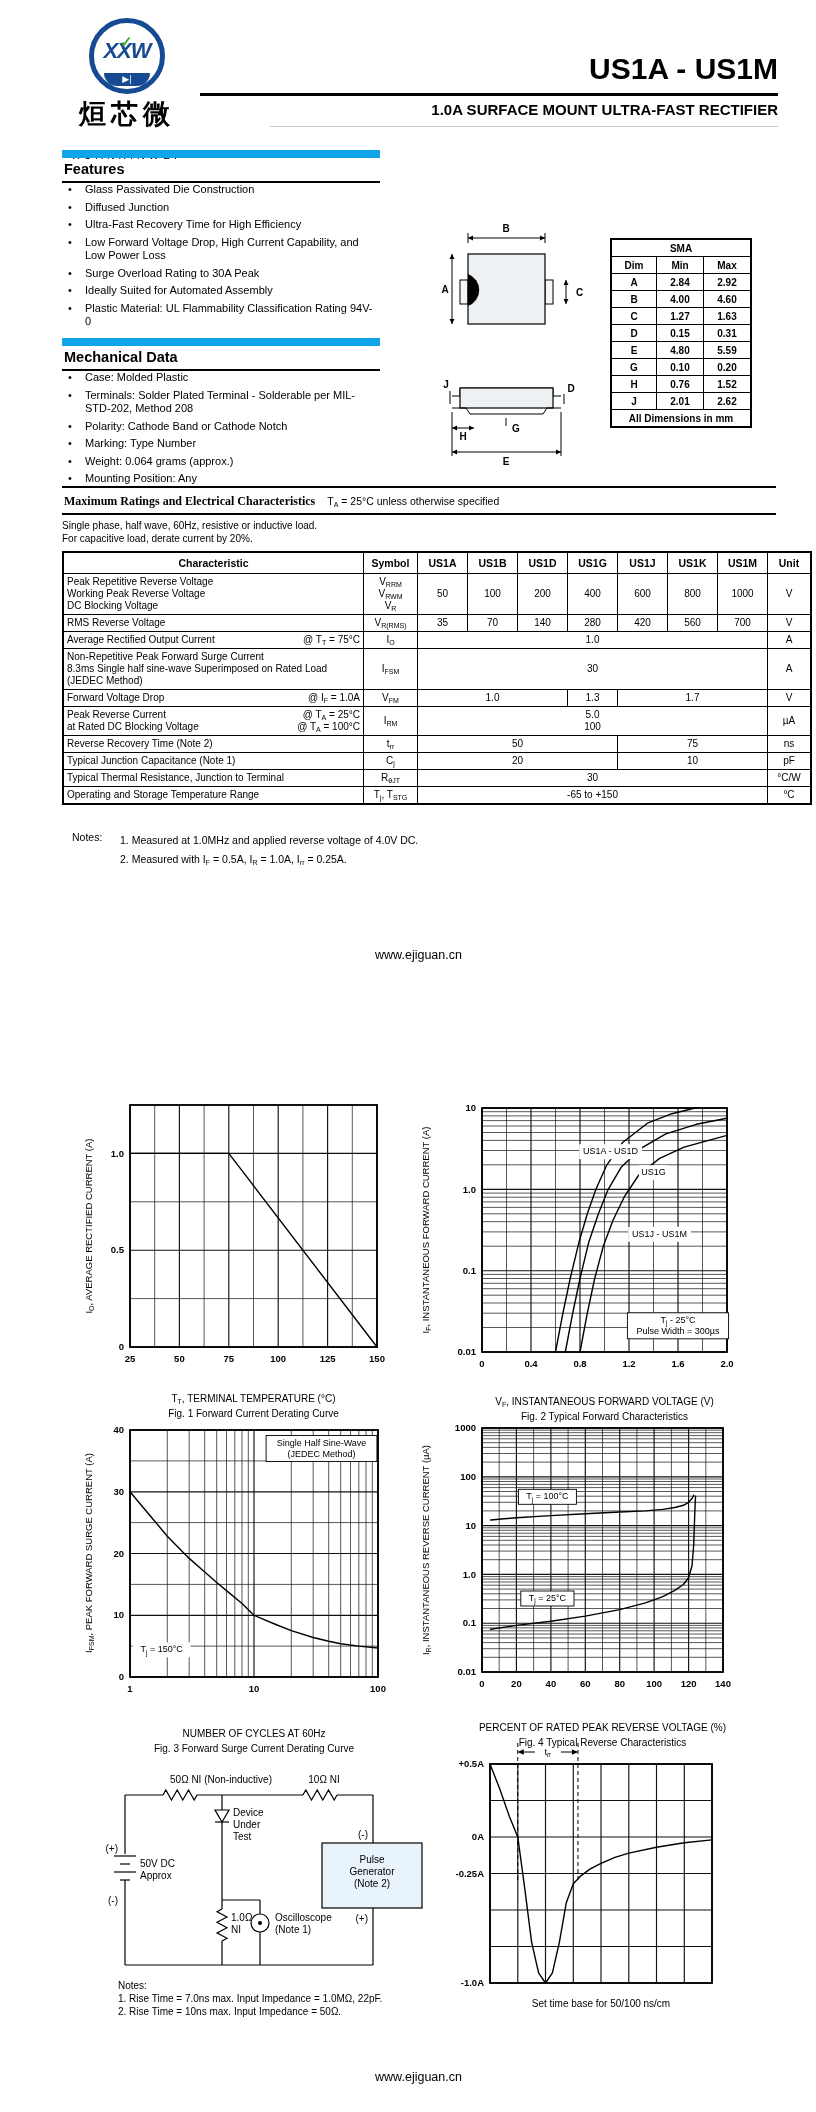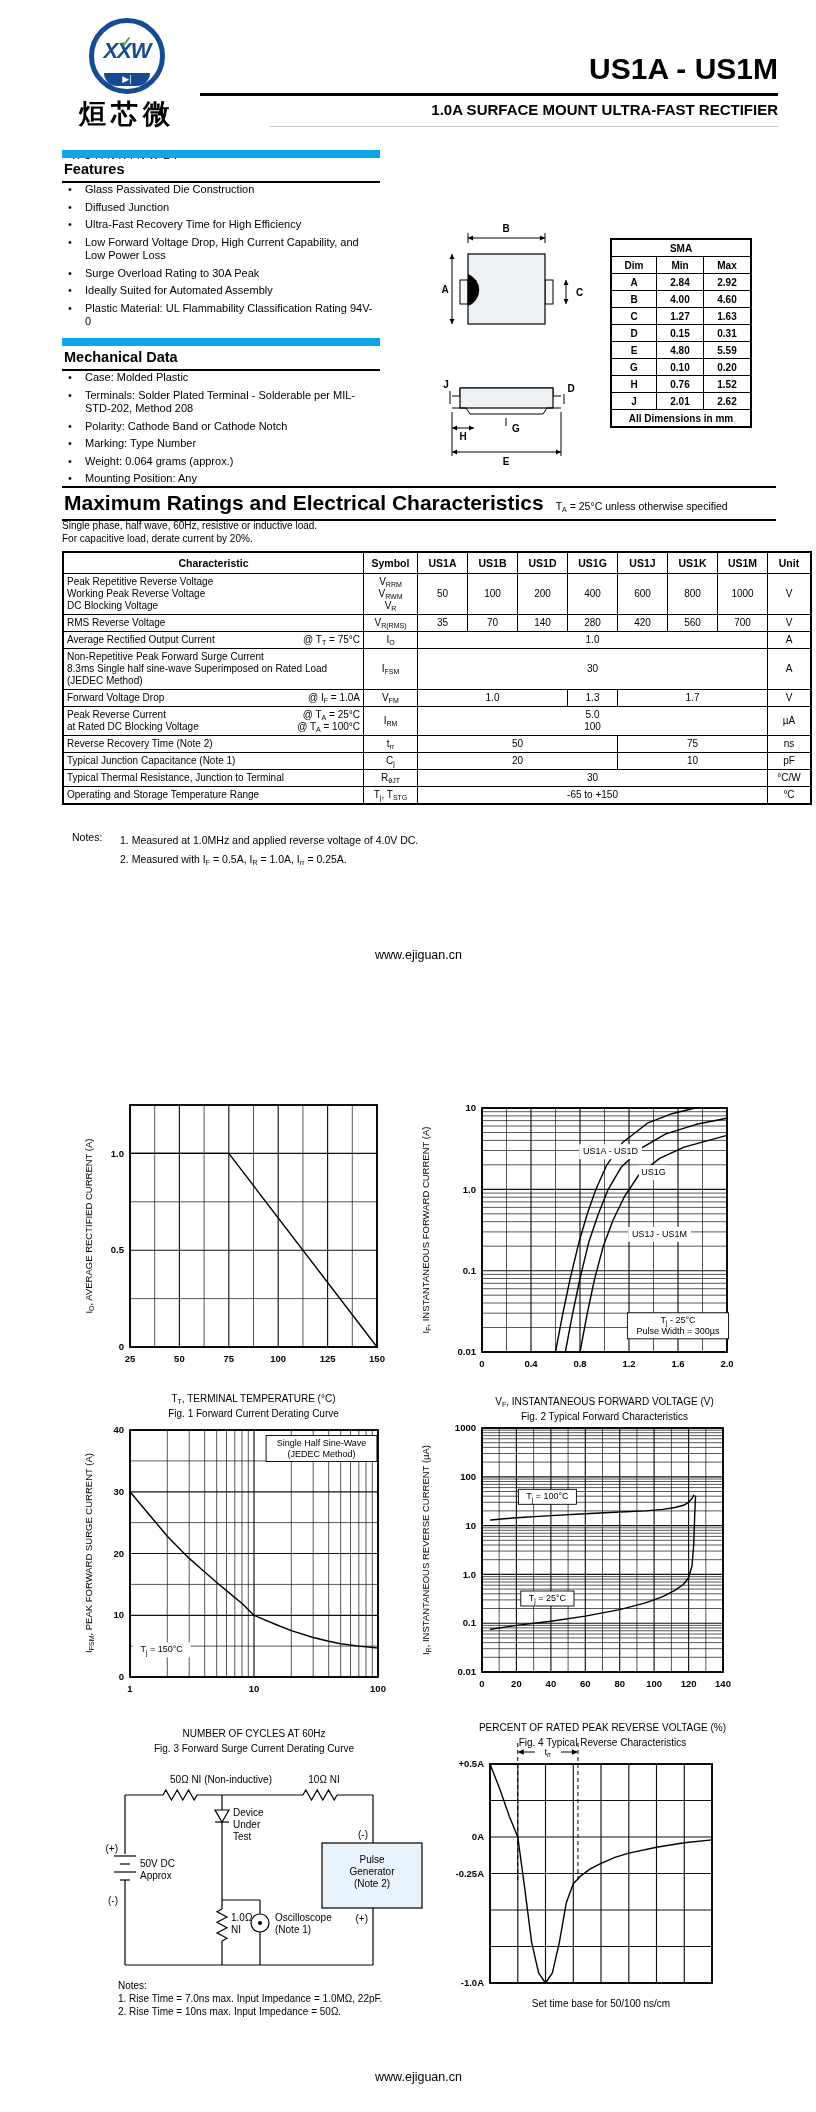--- a/index.html
+++ b/index.html
@@ -22,21 +22,21 @@
   .sec-head{border-top:8px solid #0ea5e9;border-bottom:2px solid #000;font-size:14.5px;font-weight:bold;padding:3px 0 4px 2px;}
   .feat-head{position:absolute;left:62px;top:150px;width:316px;}
   .mech-head{position:absolute;left:62px;top:338px;width:316px;}
   .blist{position:absolute;left:61px;width:312px;font-size:11px;list-style:none;margin:0;padding:0;}
   .blist li{position:relative;padding-left:24px;margin-bottom:4px;line-height:13.5px;}
   .blist li:before{content:"\2022";position:absolute;left:7px;}
   #features-list{top:183px;}
   #mech-list{top:371px;}
   
   .max-head{position:absolute;left:62px;top:486px;right:61px;border-top:2px solid #000;border-bottom:2px solid #000;padding:3px 2px 4px;}
-  .max-head b{font-size:21px;}
+  .max-head b{font-size:12px;font-family:Liberation Serif, serif;}
   .max-head .cond2{font-size:10.5px;font-weight:normal;margin-left:12px;}
   .intro{position:absolute;left:62px;top:519px;font-size:10px;line-height:13px;}
   .ratings-wrap{position:absolute;left:62px;top:551px;}
   table.ratings{border-collapse:collapse;border:2px solid #000;font-size:10px;}
   table.ratings th,table.ratings td{border:1px solid #000;padding:2px 3px;}
   table.ratings th{font-size:10.5px;text-align:center;height:16px;}
   td.char{text-align:left;padding-left:5px;padding-right:5px;}
   .cl{display:flex;justify-content:space-between;line-height:12px;}
   .cl .cond{white-space:nowrap;margin-left:6px;}
   td.sym,td.val,td.unit{text-align:center;line-height:12px;}

